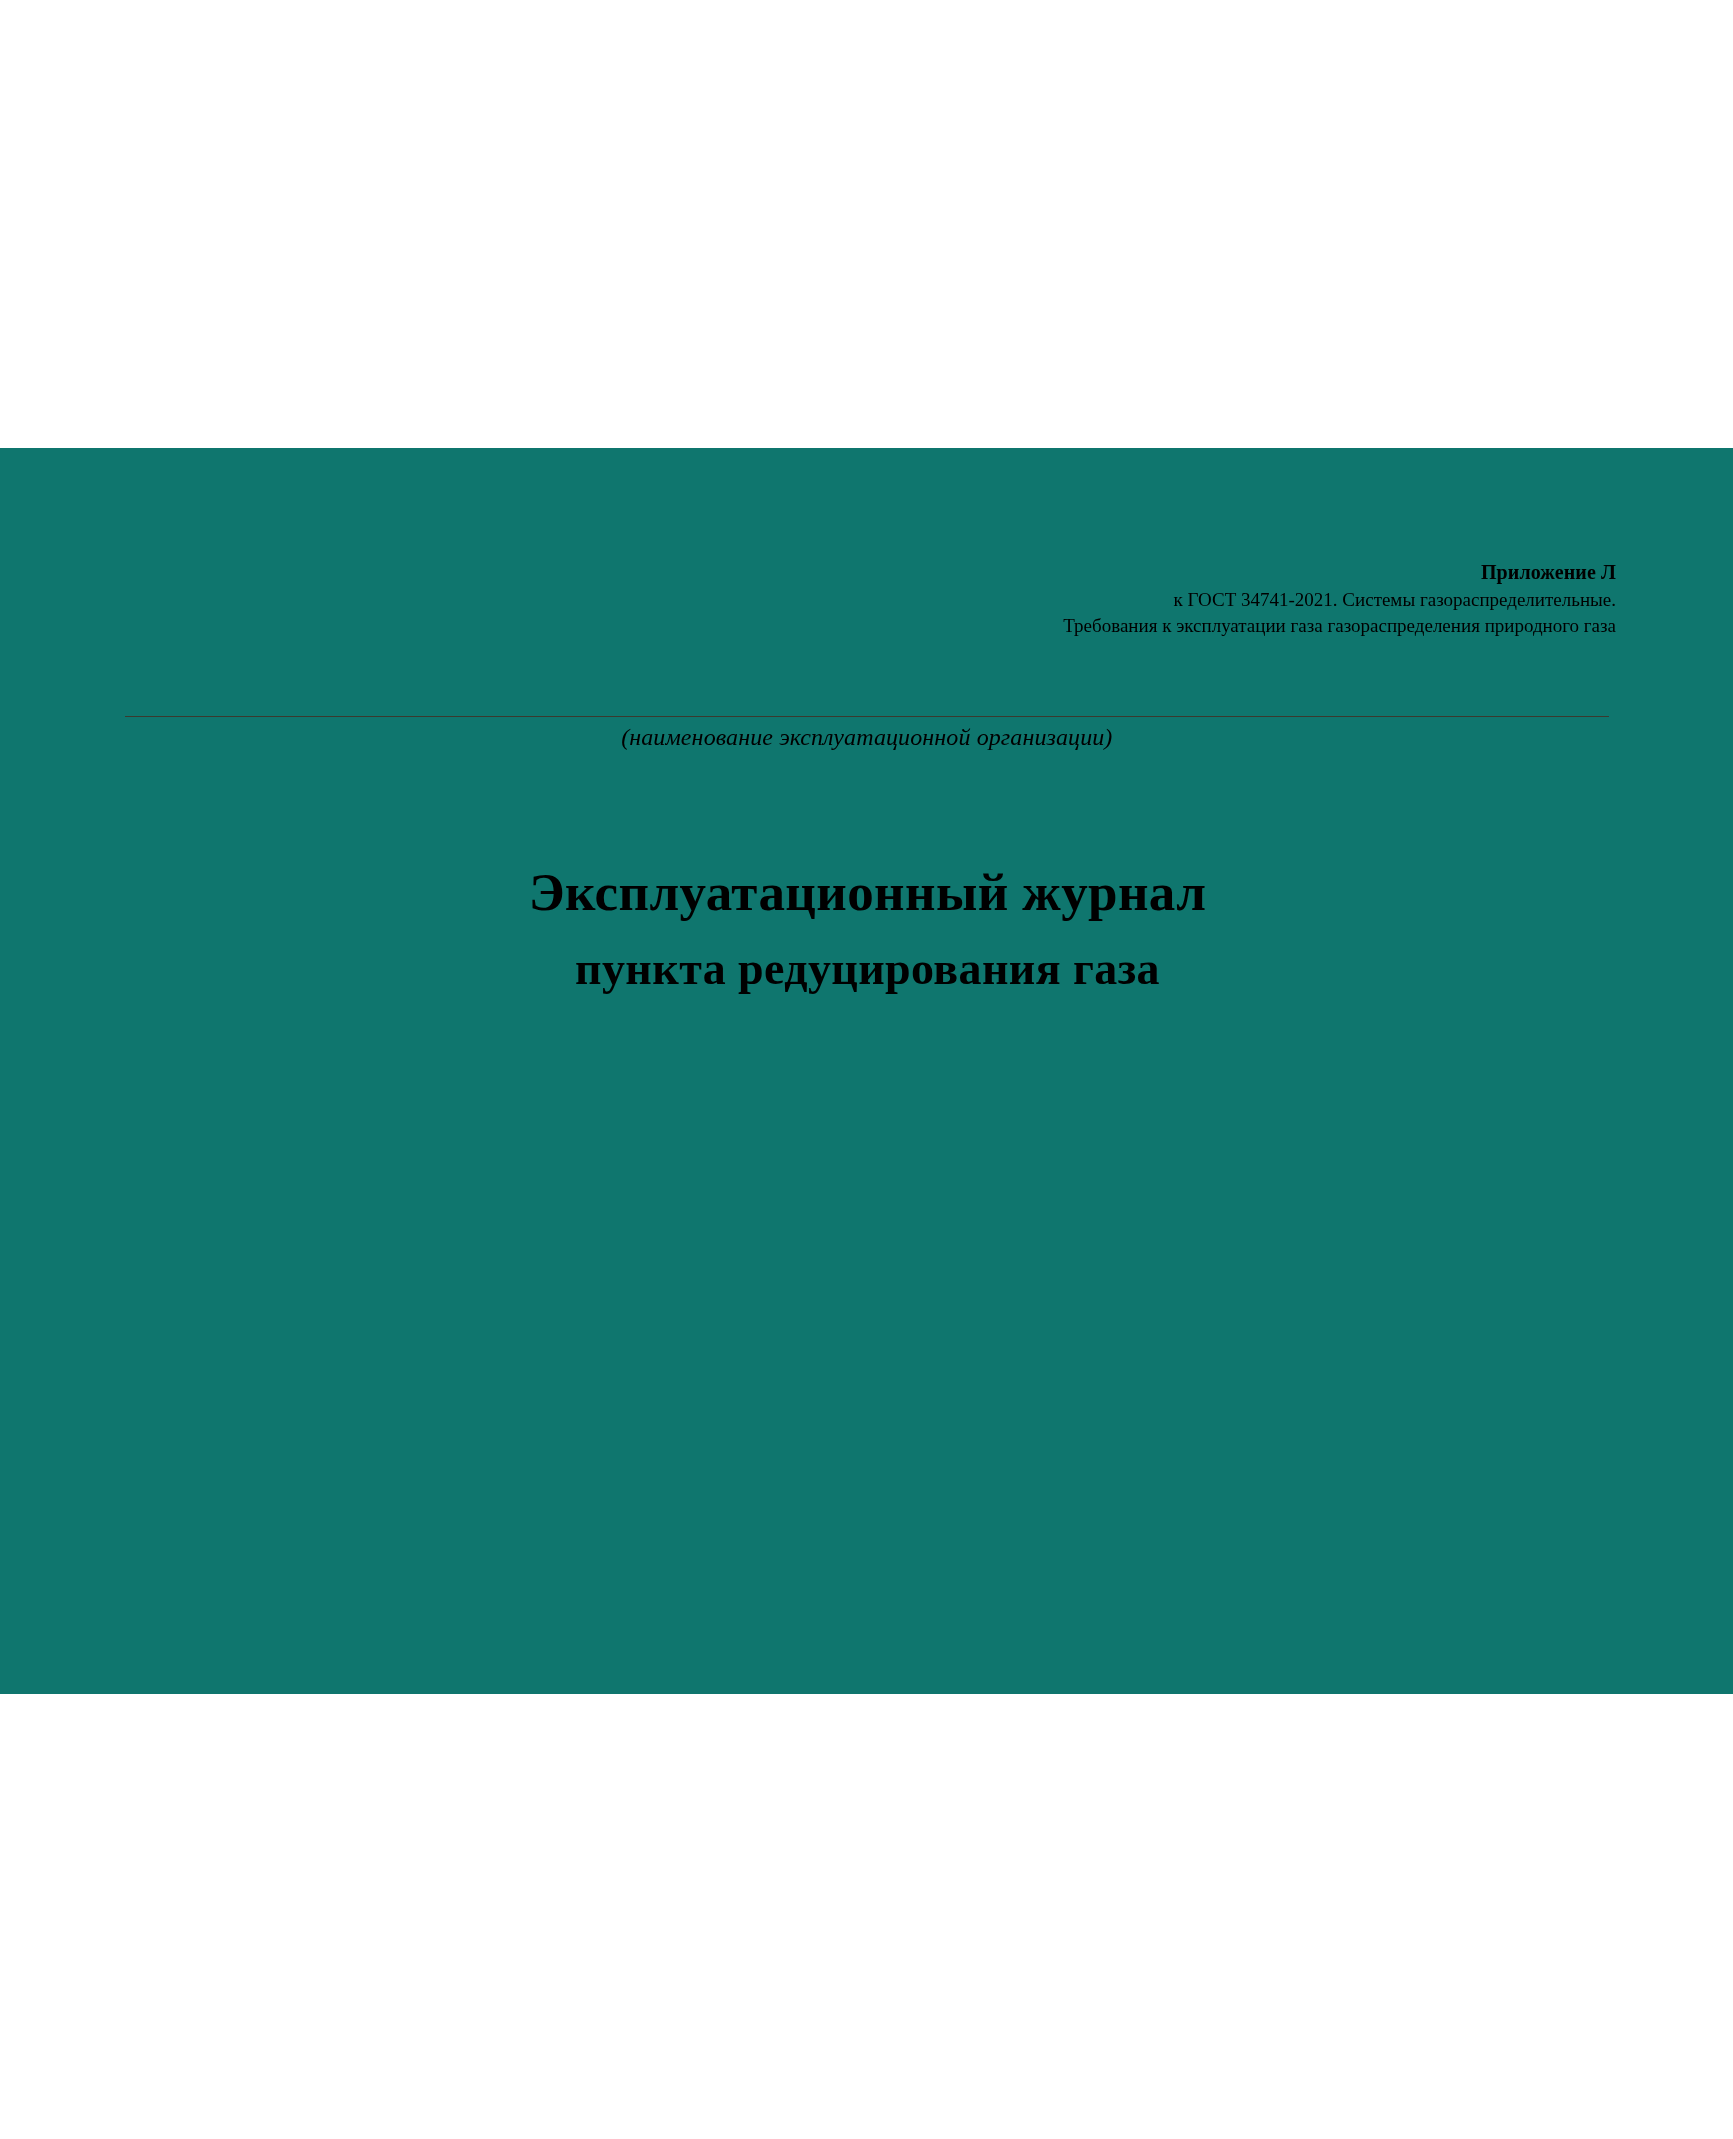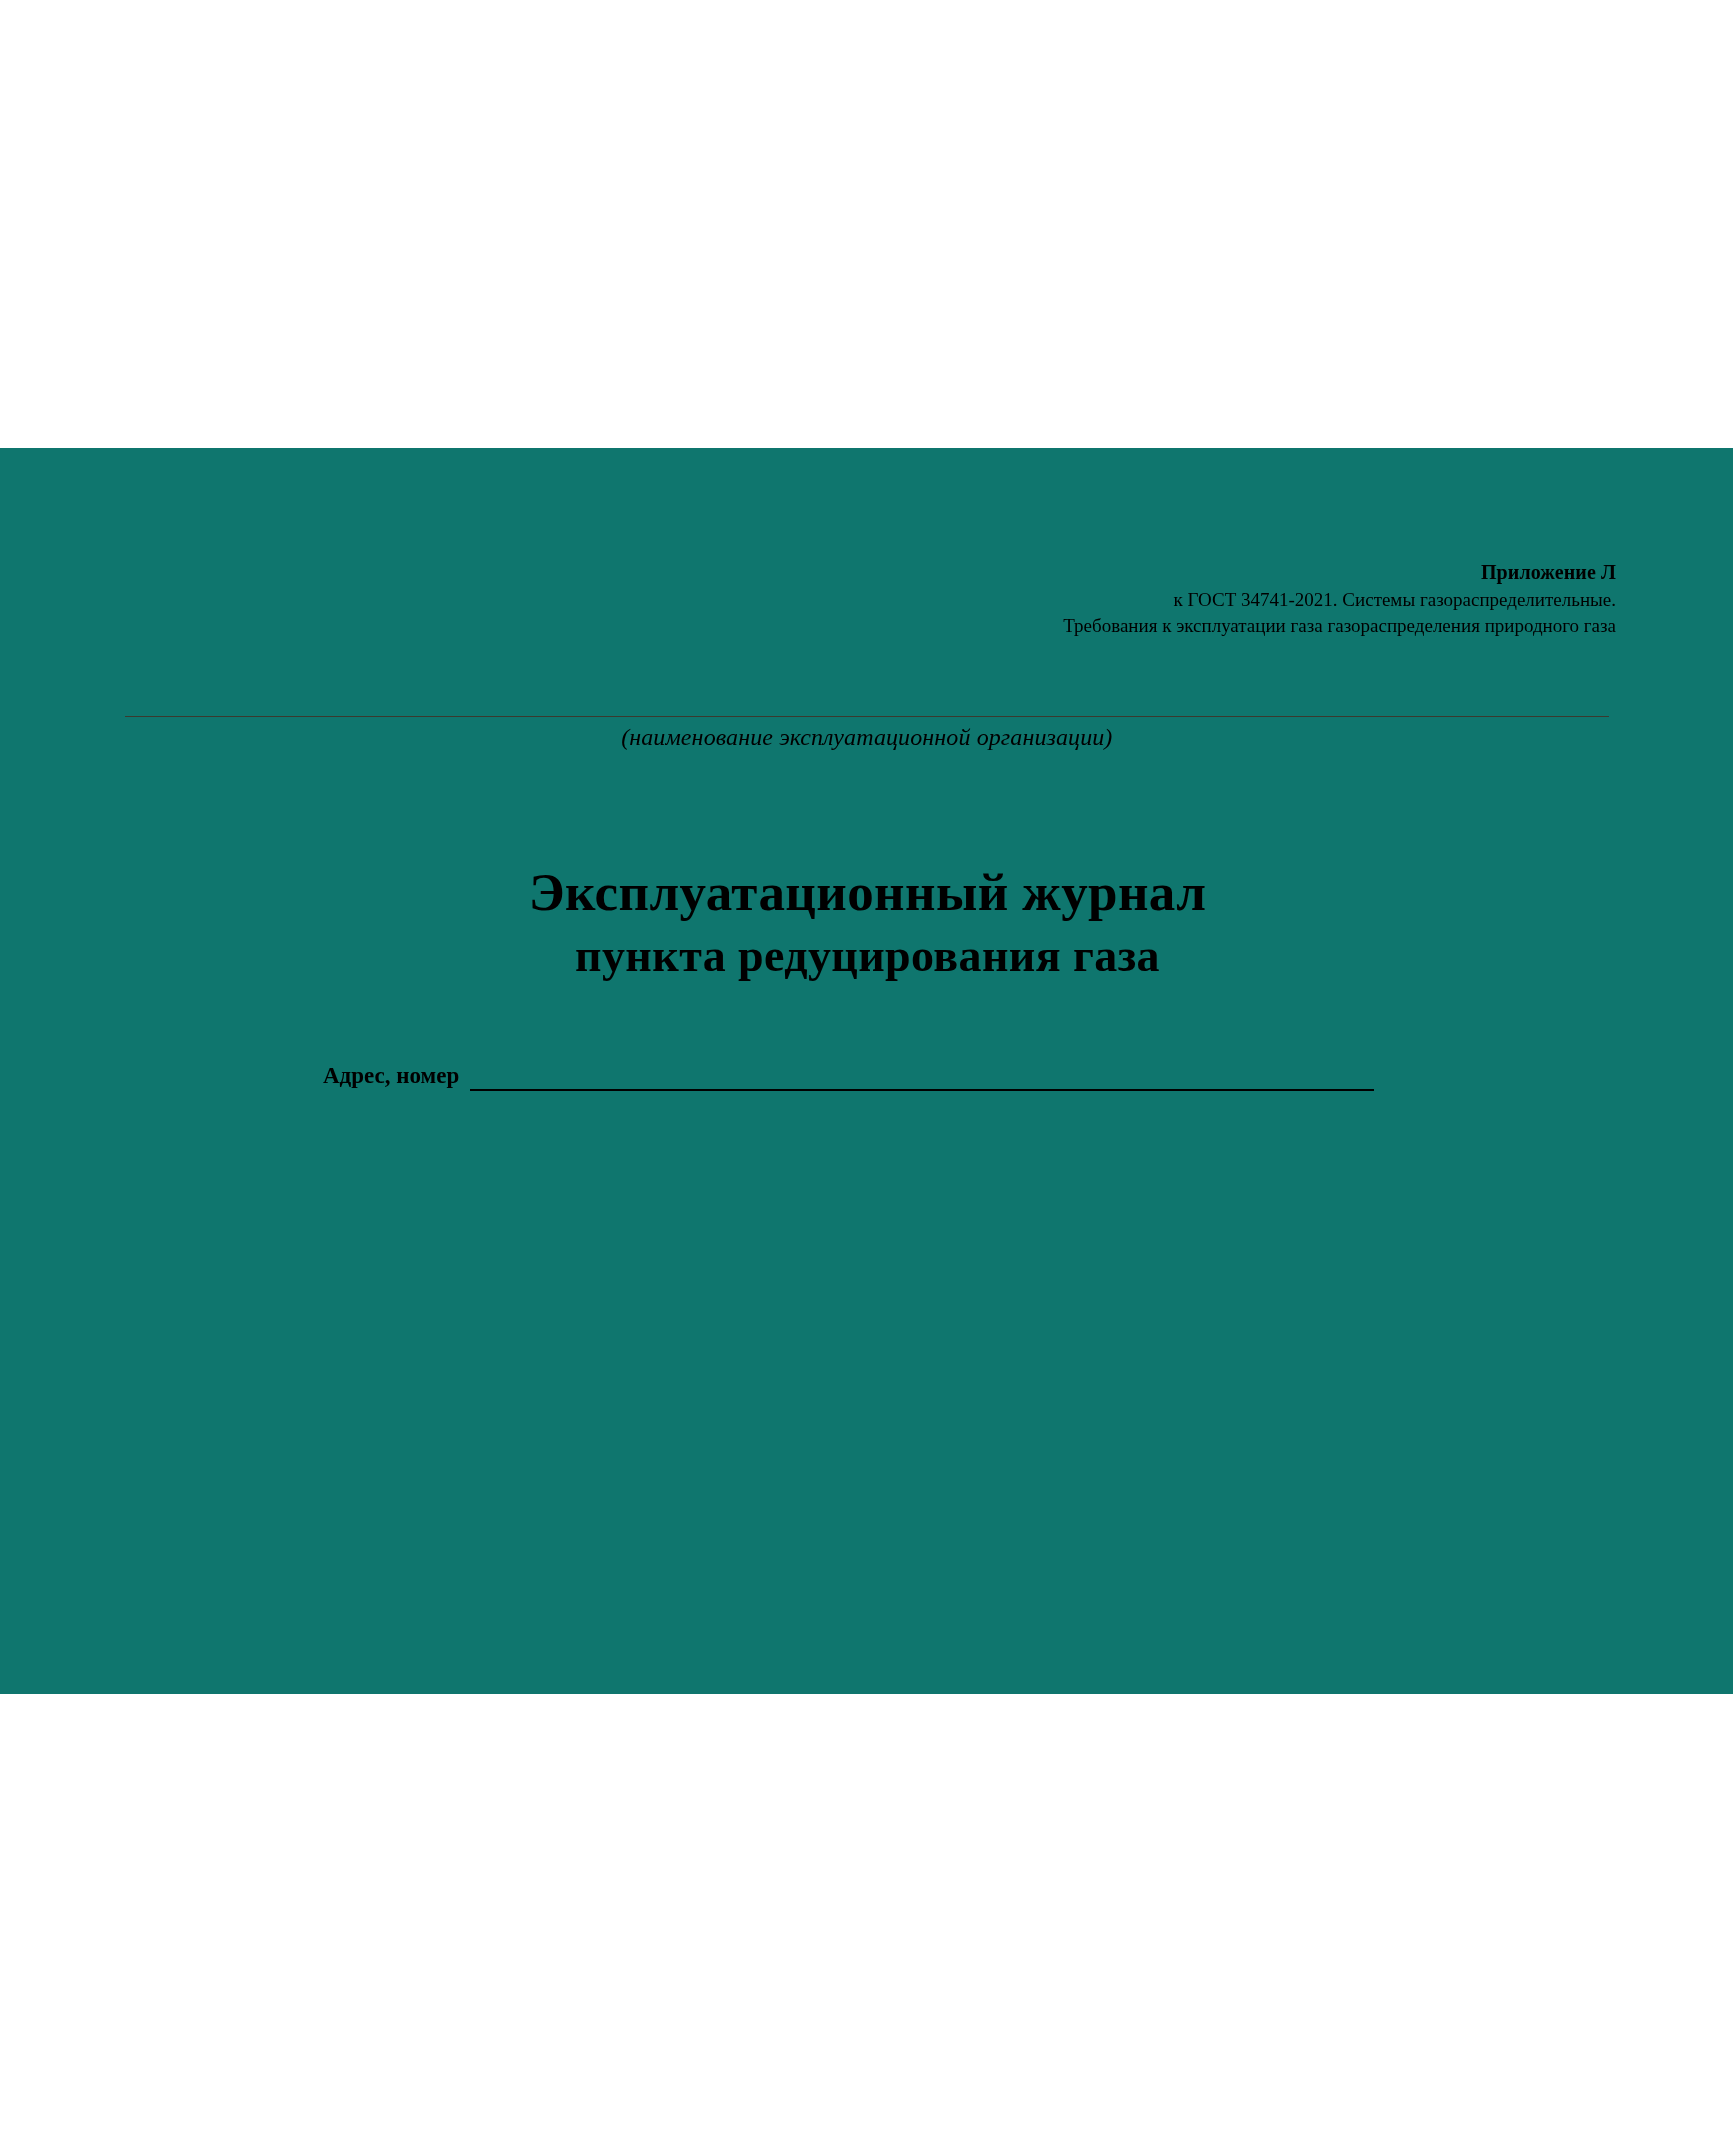--- a/index.html
+++ b/index.html
@@ -84,21 +84,21 @@
     font-size: 53px;
     font-weight: bold;
     letter-spacing: 0.4px;
     line-height: 1.12;
   }
   .title-sub {
     font-size: 46px;
     font-weight: bold;
     letter-spacing: 0.4px;
     line-height: 1.15;
-    margin-top: 8px;
+    margin-top: 21px;
   }
 
   
   .address-row {
     position: absolute;
     left: 204px;
     top: 615px;
     display: flex;
     align-items: flex-end;
   }
@@ -130,20 +130,16 @@
     <div class="org-rule-wrap">
       <div class="org-rule"></div>
       <div class="org-caption">(наименование эксплуатационной организации)</div>
     </div>
 
     <div class="title-block">
       <div class="title-main">Эксплуатационный журнал</div>
       <div class="title-sub">пункта редуцирования газа</div>
     </div>
 
-    <div class="address-row">
-      <div class="address-label">Адрес, номер</div>
-      <div class="address-fill"></div>
-    </div>
 
   </div>
 </div>
 
 
 </body></html>

